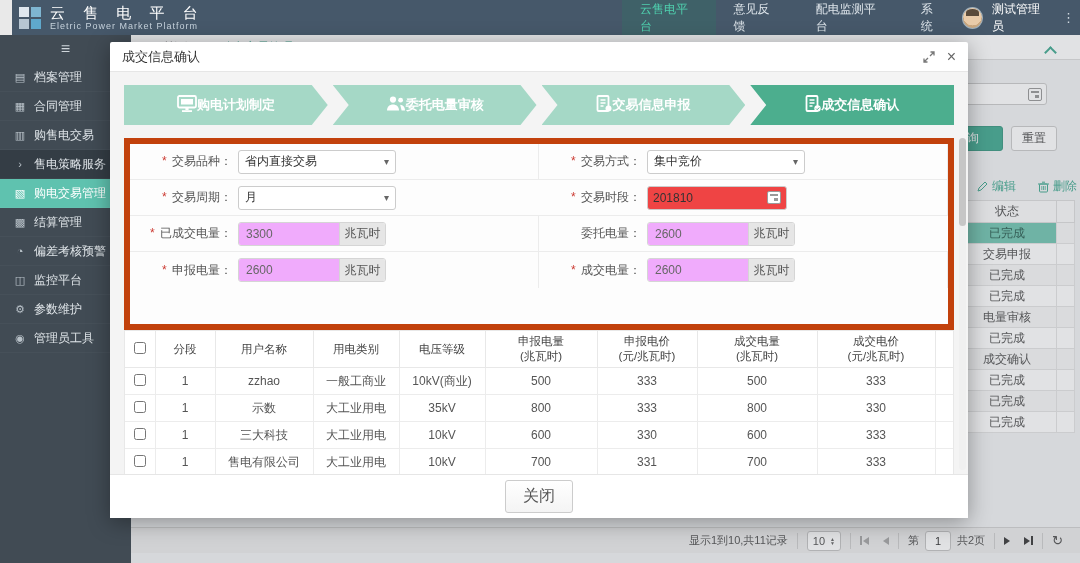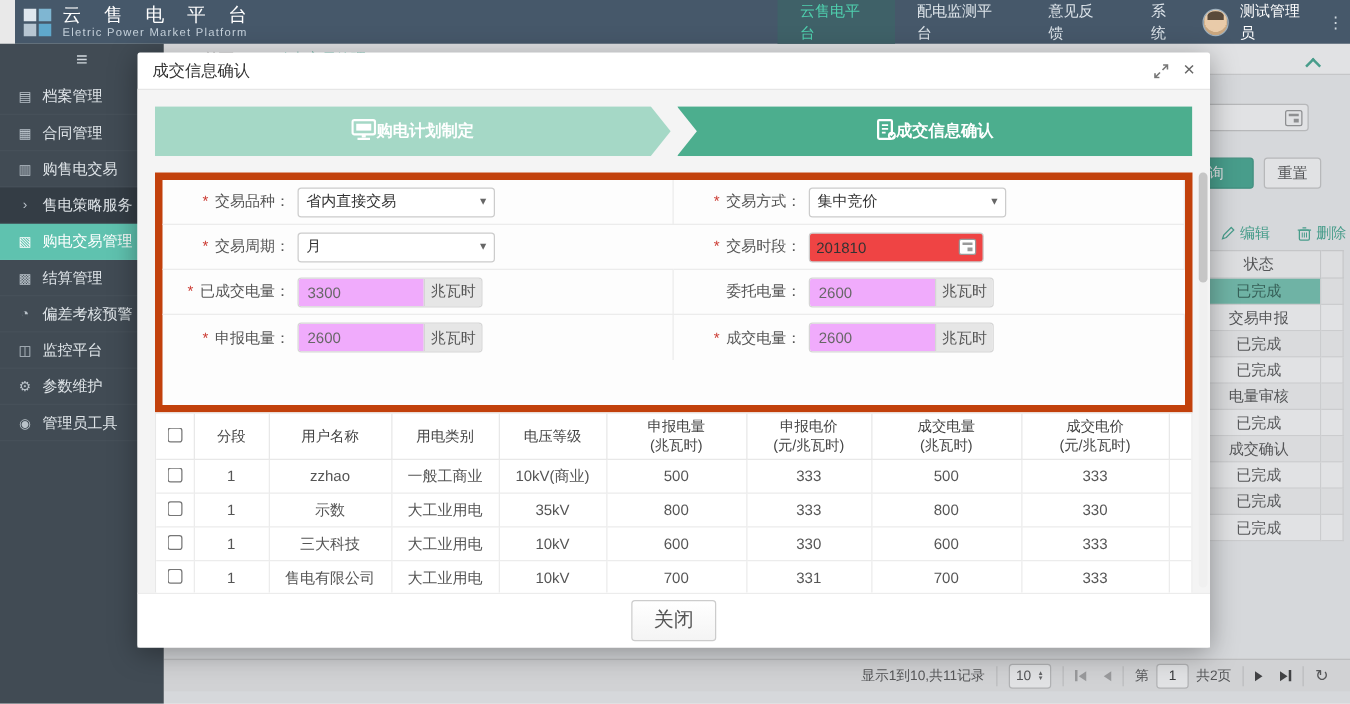--- a/index.html
+++ b/index.html
@@ -151,22 +151,22 @@
         <i class="lsq3"></i>
         <i class="lsq4"></i>
       </span>
     <span class="logo-text">
       <div class="t1">云 售 电 平 台</div>
       <div class="t2">Eletric Power Market Platform</div>
     </span>
   </div>
   <nav class="top-nav">
       <div class="nav-item active">云售电平台</div>
+      <div class="nav-item">意见反馈</div>
       <div class="nav-item">配电监测平台</div>
-      <div class="nav-item">意见反馈</div>
       <div class="nav-item">系统</div>
     </nav>
   <div class="user-block">
     <span class="avatar"></span>
     <span class="user-name">测试管理员</span>
     <span class="dots-menu">⋮</span>
   </div>
 </header>
 
 <aside class="sidebar">
@@ -336,20 +336,37 @@
   <div class="modal-body">
     <div class="steps">
         <div class="step">
           <span><svg width="20" height="17" viewBox="0 0 20 17">
               <rect x="1" y="1" width="18" height="11.5" rx="1.5" fill="none" stroke="#fff" stroke-width="1.8"></rect>
               <rect x="4" y="4" width="12" height="5.5" fill="#fff"></rect>
               <rect x="8.4" y="13" width="3.2" height="2" fill="#fff"></rect>
               <rect x="5" y="15.2" width="10" height="1.8" fill="#fff"></rect>
             </svg></span>
           <span>购电计划制定</span>
+        </div>
+        <div class="step">
+          <span><svg width="20" height="17" viewBox="0 0 20 17">
+              <circle cx="7" cy="4.6" r="3.1" fill="#fff"></circle>
+              <path d="M1 15.5c0-4 2.8-6 6-6s6 2 6 6z" fill="#fff"></path>
+              <circle cx="14.6" cy="5.2" r="2.4" fill="#fff"></circle>
+              <path d="M14.2 9.7c2.6.3 4.8 2.1 4.8 5.8h-3.4" fill="#fff"></path>
+            </svg></span>
+          <span>委托电量审核</span>
+        </div>
+        <div class="step">
+          <span><svg width="16" height="17" viewBox="0 0 16 17">
+              <rect x="1.5" y="1" width="11" height="15" rx="1" fill="none" stroke="#fff" stroke-width="1.8"></rect>
+              <path d="M4.5 5h5M4.5 8h5M4.5 11h3" stroke="#fff" stroke-width="1.4"></path>
+              <circle cx="12.5" cy="13.5" r="3" fill="#fff"></circle>
+            </svg></span>
+          <span>交易信息申报</span>
         </div>
         <div class="step active">
           <span><svg width="16" height="17" viewBox="0 0 16 17">
               <rect x="1.5" y="1" width="11" height="15" rx="1" fill="none" stroke="#fff" stroke-width="1.8"></rect>
               <path d="M4.5 5h5M4.5 8h5M4.5 11h3" stroke="#fff" stroke-width="1.4"></path>
               <circle cx="12.5" cy="13.5" r="3.2" fill="#fff"></circle>
               <path d="M11 13.5l1.2 1.2 2-2.2" stroke="#4cae8e" stroke-width="1" fill="none"></path>
             </svg></span>
           <span>成交信息确认</span>
         </div>

